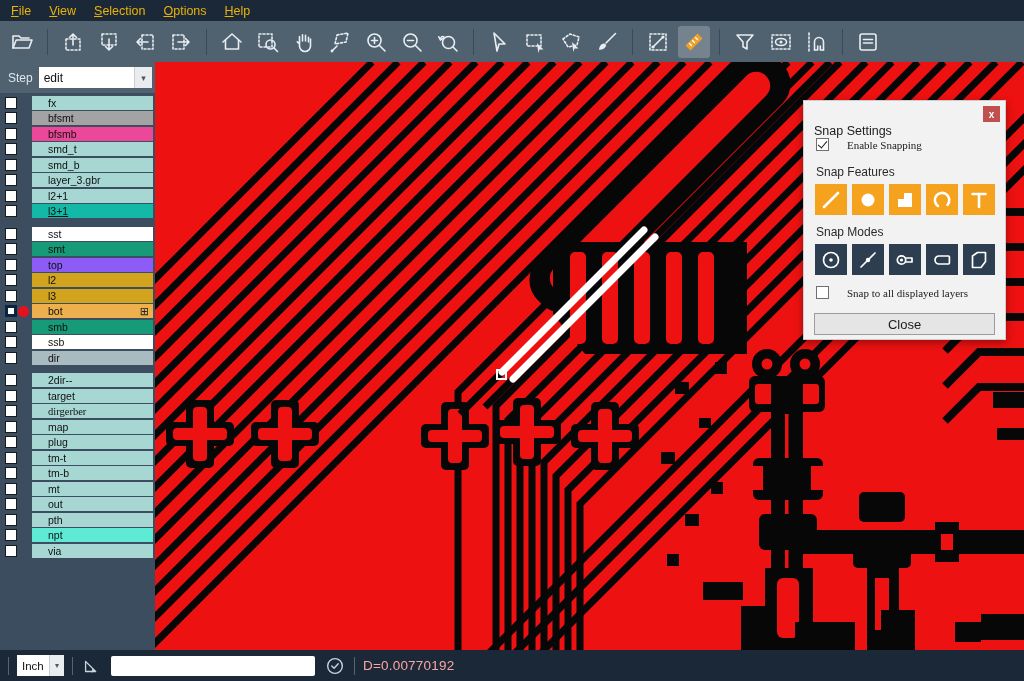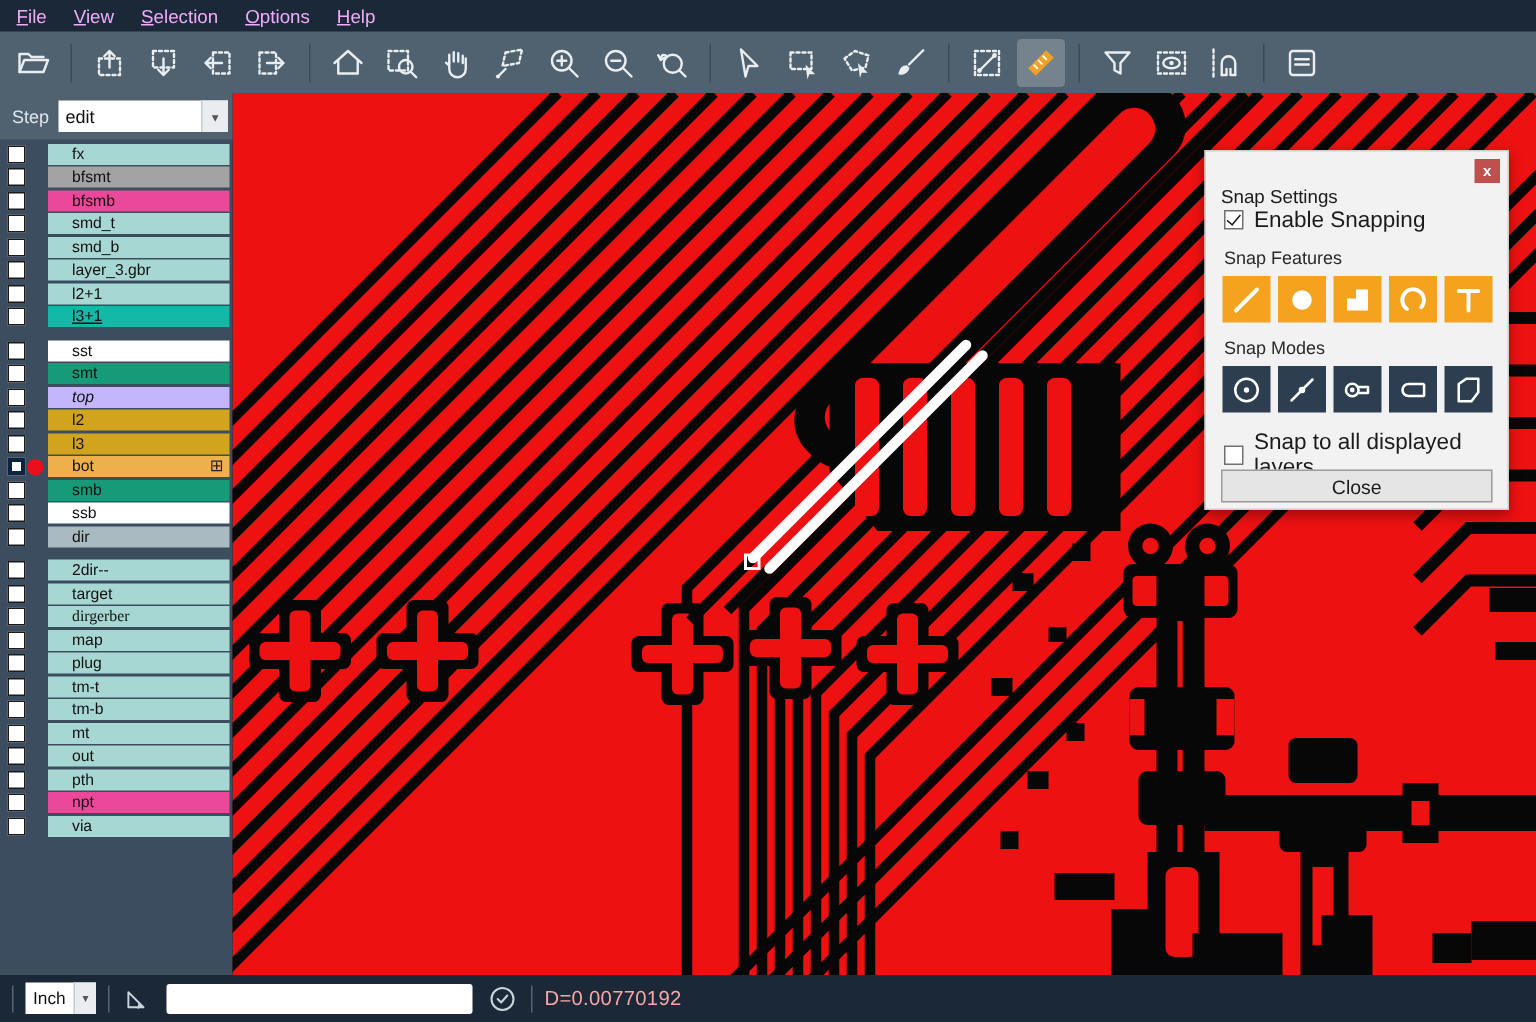--- a/index.html
+++ b/index.html
@@ -1,20 +1,20 @@
 <!DOCTYPE html>
 <html><head>
 <meta charset="utf-8">
 <style>
   html,body{margin:0;padding:0;background:#222;}
   #app{position:relative;width:1024px;height:681px;background:#1b2838;font-family:"Liberation Sans",sans-serif;overflow:hidden;user-select:none;}
 
   
   .menubar{position:absolute;top:0;left:0;right:0;height:21px;background:#1b2838;display:flex;align-items:center;padding-left:2px;}
-  .mitem{display:inline-block;color:#f0abfc;font-size:12.5px;padding:0 9px;cursor:default;}
+  .mitem{display:inline-block;color:#eab308;font-size:12.5px;padding:0 9px;cursor:default;}
   .mitem::first-letter{text-decoration:underline;}
 
   
   .toolbar{position:absolute;top:21px;left:0;right:0;height:41px;background:#50616f;display:flex;align-items:center;padding-left:6px;gap:4px;}
   .tbtn{width:32px;height:32px;border-radius:3px;display:flex;align-items:center;justify-content:center;flex:none;}
   .tbtn.active{background:#75838f;}
   .tsep{width:1px;height:26px;background:#3b4a58;margin:0 5px;flex:none;}
   .icon{width:24px;height:24px;display:block;}
 
   
@@ -44,21 +44,21 @@
   .unitselect{width:47px;height:21px;background:#fff;display:flex;align-items:center;font-size:11.5px;color:#111;position:relative;padding-left:5px;flex:none;box-sizing:border-box;}
   .unitchev{position:absolute;right:0;top:0;bottom:0;width:14px;background:#e9edf0;border-left:1px solid #c8cdd2;display:flex;align-items:center;justify-content:center;color:#555;font-size:8px;}
   .sicon{width:22px;height:22px;display:flex;align-items:center;justify-content:center;flex:none;}
   .dinput{width:196px;height:20px;background:#fff;border:none;border-radius:2px;margin-left:8px;font-size:12px;padding:0 4px;outline:none;}
   .dist{color:#fca5a5;font-size:13.5px;letter-spacing:.2px;}
 
   
   .dialog{position:absolute;left:803px;top:100px;width:201px;height:238px;background:#f2f2f2;border:1px solid #cdcdcd;box-shadow:0 3px 8px rgba(0,0,0,.35);color:#1b1b1b;z-index:5;}
   .dtitle{position:absolute;left:10px;top:23px;font-size:12.5px;}
   .dclose{position:absolute;right:5px;top:5px;width:17px;height:16px;background:#c0504d;color:#fff;font-size:10px;display:flex;align-items:center;justify-content:center;font-weight:bold;}
-  .dcheckrow{position:absolute;left:12px;display:flex;align-items:center;gap:7px;font-size:15px;}
+  .dcheckrow{position:absolute;left:12px;display:flex;align-items:center;gap:18px;font-size:11px;font-family:Liberation Serif, serif;}
   .dcb{width:13px;height:13px;background:#fff;border:1px solid #6f6f6f;position:relative;flex:none;box-sizing:border-box;}
   .dcb.checked::after{content:"";position:absolute;left:3px;top:0px;width:4px;height:8px;border:solid #1a1a1a;border-width:0 1.8px 1.8px 0;transform:rotate(40deg);}
   .dsection{position:absolute;left:12px;font-size:12px;color:#2a2a2a;}
   .dbtnrow{position:absolute;left:11px;display:flex;gap:5px;}
   .fbtn{width:32px;height:31px;background:#f5a21f;display:flex;align-items:center;justify-content:center;flex:none;}
   .mbtn{width:32px;height:31px;background:#2d3e50;display:flex;align-items:center;justify-content:center;flex:none;}
   .dclosebtn{position:absolute;left:10px;right:10px;top:212px;height:22px;background:#e5e5e5;border:1px solid #9c9c9c;text-align:center;font-size:13px;line-height:22px;box-sizing:border-box;}
 </style>
 </head>
 <body>
@@ -285,21 +285,21 @@
           </div>
         </div>
         <div class="lrow">
           <span class="cb"></span>
           <div class="lbar" style="background: rgb(22, 154, 119);">
             <span>smt</span>
           </div>
         </div>
         <div class="lrow">
           <span class="cb"></span>
-          <div class="lbar" style="background: #c4b5fd; font-style: italic;">
+          <div class="lbar" style="background: #8b5cf6;">
             <span>top</span>
           </div>
         </div>
         <div class="lrow">
           <span class="cb"></span>
           <div class="lbar" style="background: rgb(210, 164, 29);">
             <span>l2</span>
           </div>
         </div>
         <div class="lrow">
@@ -390,21 +390,21 @@
           </div>
         </div>
         <div class="lrow">
           <span class="cb"></span>
           <div class="lbar" style="background: rgb(166, 215, 211);">
             <span>pth</span>
           </div>
         </div>
         <div class="lrow">
           <span class="cb"></span>
-          <div class="lbar" style="background: #ec4899;">
+          <div class="lbar" style="background: #5eead4;">
             <span>npt</span>
           </div>
         </div>
         <div class="lrow">
           <span class="cb"></span>
           <div class="lbar" style="background: rgb(166, 215, 211);">
             <span>via</span>
           </div>
         </div>
       </div>

